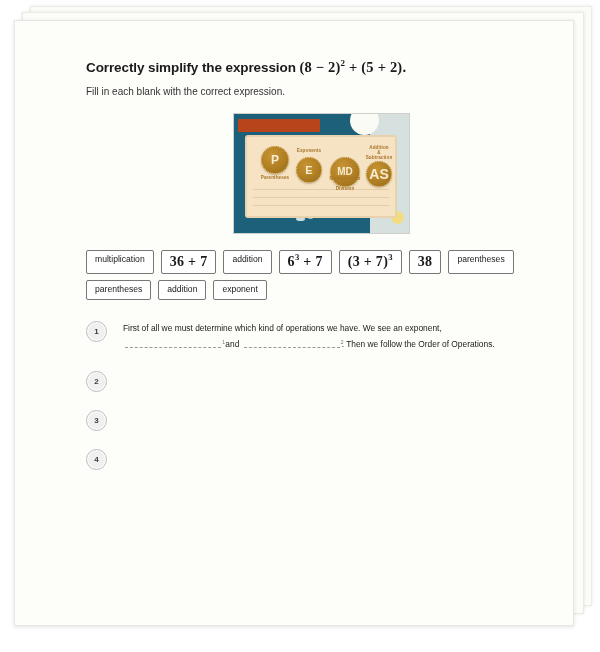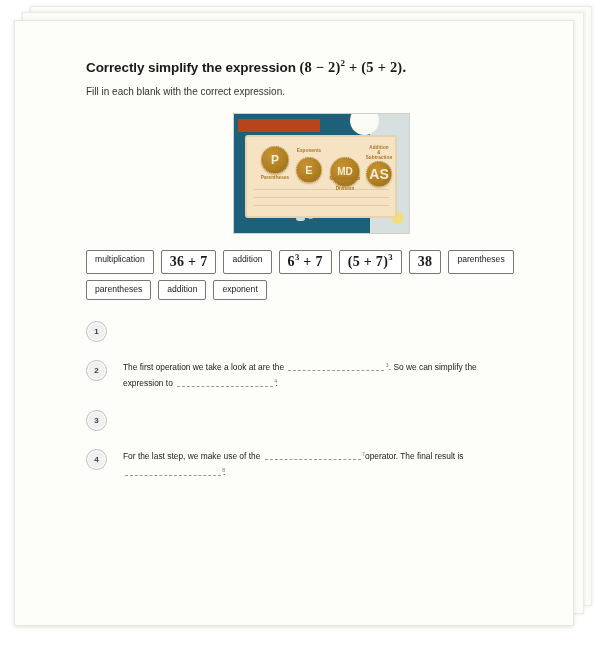--- a/index.html
+++ b/index.html
@@ -336,41 +336,40 @@
           </div>
         </div>
       </div>
     </div>
 
     <div class="word-bank" id="word-bank-row1">
         <div class="word-chip"><span>multiplication</span></div>
         <div class="word-chip math"><span>36 + 7</span></div>
         <div class="word-chip"><span>addition</span></div>
         <div class="word-chip math"><span>6</span><sup>3</sup><span> + 7</span></div>
-        <div class="word-chip math"><span>(5 + 7)</span><sup>3</sup><span></span></div>
+        <div class="word-chip math"><span>(3 + 7)</span><sup>3</sup><span></span></div>
         <div class="word-chip math"><span>38</span></div>
         <div class="word-chip"><span>parentheses</span></div>
       </div>
     <div class="word-bank" id="word-bank-row2" style="margin-top:-14px">
         <div class="word-chip"><span>parentheses</span></div>
         <div class="word-chip"><span>addition</span></div>
         <div class="word-chip"><span>exponent</span></div>
       </div>
 
     <div id="questions-list">
         <div class="question">
           <div class="q-badge">1</div>
+          <div class="q-text"><span>First of all we must determine which kind of operations we have. We see an exponent, </span><span class="blank" data-num="1"></span><span> and </span><span class="blank" data-num="2"></span><span>. Then we follow the Order of Operations.</span></div>
         </div>
         <div class="question">
           <div class="q-badge">2</div>
-          <div class="q-text"><span>The first operation we take a look at are the </span><span class="blank" data-num="3"></span><span> . So we can simplify the expression to </span><span class="blank" data-num="4"></span><span>.</span></div>
         </div>
         <div class="question">
           <div class="q-badge">3</div>
         </div>
         <div class="question">
           <div class="q-badge">4</div>
-          <div class="q-text"><span>For the last step, we make use of the </span><span class="blank" data-num="7"></span><span> operator. The final result is </span><span class="blank" data-num="8"></span><span>.</span></div>
         </div>
       </div>
 
   </div>
 </div>
 
 </body></html>

